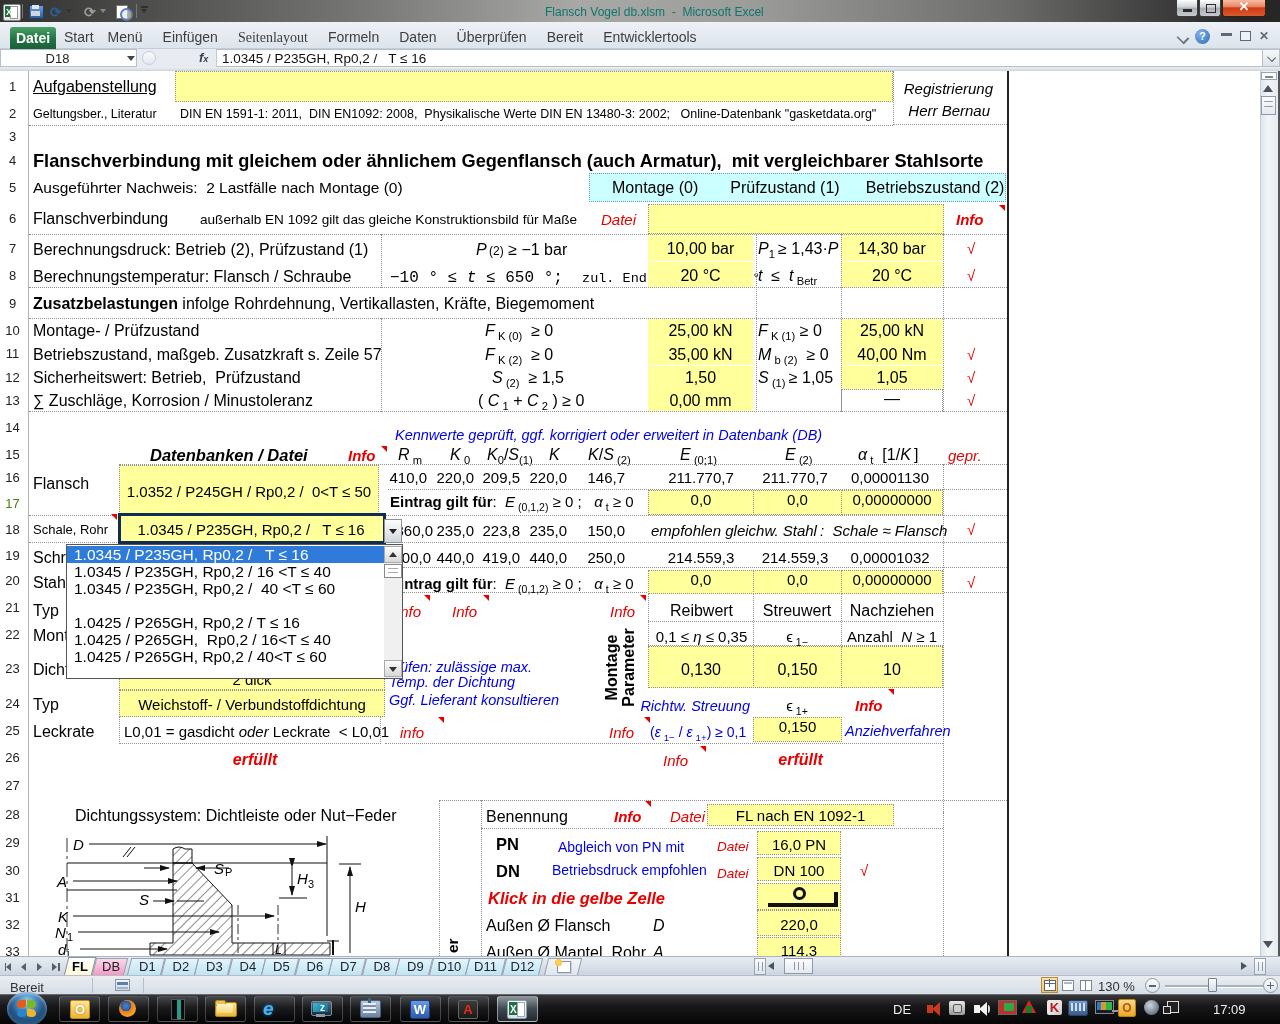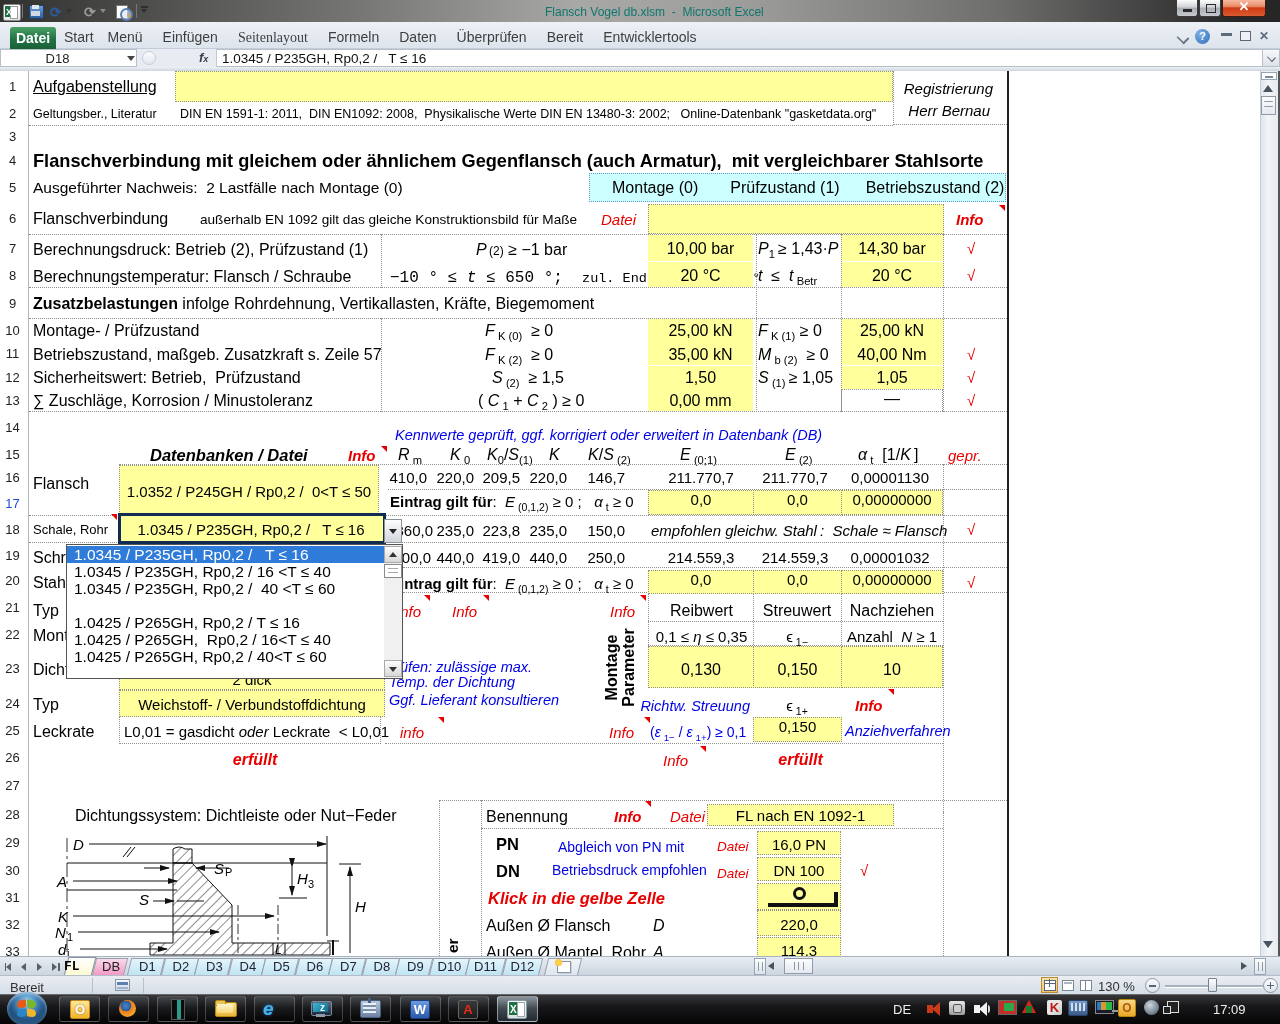--- a/index.html
+++ b/index.html
@@ -96,21 +96,21 @@
 <div class="ab" style="left:0;top:169.5px;width:25px;text-align:center;font-size:13px;color:#222;">7</div>
 <div class="ab" style="left:0;top:196.5px;width:25px;text-align:center;font-size:13px;color:#222;">8</div>
 <div class="ab" style="left:0;top:225.0px;width:25px;text-align:center;font-size:13px;color:#222;">9</div>
 <div class="ab" style="left:0;top:251.5px;width:25px;text-align:center;font-size:13px;color:#222;">10</div>
 <div class="ab" style="left:0;top:275.0px;width:25px;text-align:center;font-size:13px;color:#222;">11</div>
 <div class="ab" style="left:0;top:298.5px;width:25px;text-align:center;font-size:13px;color:#222;">12</div>
 <div class="ab" style="left:0;top:321.5px;width:25px;text-align:center;font-size:13px;color:#222;">13</div>
 <div class="ab" style="left:0;top:349.0px;width:25px;text-align:center;font-size:13px;color:#222;">14</div>
 <div class="ab" style="left:0;top:375.5px;width:25px;text-align:center;font-size:13px;color:#222;">15</div>
 <div class="ab" style="left:0;top:398.5px;width:25px;text-align:center;font-size:13px;color:#222;">16</div>
-<div class="ab" style="left:0;top:424.5px;width:25px;text-align:center;font-size:13px;color:#1d4ed8;">17</div>
+<div class="ab" style="left:0;top:424.5px;width:25px;text-align:center;font-size:13px;color:#4d7c0f;">17</div>
 <div class="ab" style="left:0;top:451.0px;width:25px;text-align:center;font-size:13px;color:#222;">18</div>
 <div class="ab" style="left:0;top:477.0px;width:25px;text-align:center;font-size:13px;color:#222;">19</div>
 <div class="ab" style="left:0;top:502.0px;width:25px;text-align:center;font-size:13px;color:#222;">20</div>
 <div class="ab" style="left:0;top:529.0px;width:25px;text-align:center;font-size:13px;color:#222;">21</div>
 <div class="ab" style="left:0;top:555.5px;width:25px;text-align:center;font-size:13px;color:#222;">22</div>
 <div class="ab" style="left:0;top:589.5px;width:25px;text-align:center;font-size:13px;color:#222;">23</div>
 <div class="ab" style="left:0;top:625.0px;width:25px;text-align:center;font-size:13px;color:#222;">24</div>
 <div class="ab" style="left:0;top:652.0px;width:25px;text-align:center;font-size:13px;color:#222;">25</div>
 <div class="ab" style="left:0;top:679.0px;width:25px;text-align:center;font-size:13px;color:#222;">26</div>
 <div class="ab" style="left:0;top:707.0px;width:25px;text-align:center;font-size:13px;color:#222;">27</div>
@@ -473,21 +473,21 @@
 <div class="ab" style="left:1278px;top:71px;width:2px;height:885px;background:#555;"></div>
 
 <div class="ab" id="tabbar" style="left:0;top:956px;width:1280px;height:19px;background:linear-gradient(#e8edf3,#ccd5e0);border-top:1px solid #aab4c0;box-sizing:border-box;overflow:hidden;font-size:13px;">
 <div class="ab" style="left:6px;top:6px;width:0;height:0;border-top:4px solid transparent;border-bottom:4px solid transparent;border-right:5px solid #55606a;"></div>
 <div class="ab" style="left:4.5px;top:6px;width:1.5px;height:8px;background:#55606a;"></div>
 <div class="ab" style="left:21px;top:6px;width:0;height:0;border-top:4px solid transparent;border-bottom:4px solid transparent;border-right:5px solid #55606a;"></div>
 <div class="ab" style="left:37px;top:6px;width:0;height:0;border-top:4px solid transparent;border-bottom:4px solid transparent;border-left:5px solid #55606a;"></div>
 <div class="ab" style="left:52px;top:6px;width:0;height:0;border-top:4px solid transparent;border-bottom:4px solid transparent;border-left:5px solid #55606a;"></div>
 <div class="ab" style="left:58px;top:6px;width:1.5px;height:8px;background:#55606a;"></div>
 <div class="ab" style="left:66px;top:0px;width:28px;height:19px;background:linear-gradient(#ffffff,#fdf9d2);border:1px solid #8a94a0;border-bottom:none;transform:skewX(-14deg);box-sizing:border-box;z-index:6;"></div>
-<div class="ab bd" style="left:64px;top:2px;z-index:7;color:#000;font-family:Liberation Mono, monospace;">FL</div>
+<div class="ab bd" style="left:72px;top:2px;z-index:7;color:#000;">FL</div>
 <div class="ab" style="left:94px;top:1px;width:32px;height:18px;background:linear-gradient(#fbd9e9,#f29ac6);border:1px solid #97a1ad;transform:skewX(-14deg);box-sizing:border-box;z-index:5;"></div>
 <div class="ab" style="left:102px;top:2px;z-index:7;color:#222;">DB</div>
 <div class="ab" style="left:129.0px;top:1px;width:33.5px;height:18px;background:linear-gradient(#e3f5fc,#bfe4f2);border:1px solid #97a1ad;transform:skewX(-14deg);box-sizing:border-box;"></div>
 <div class="ab" style="left:139.0px;top:2px;z-index:7;color:#223;">D1</div>
 <div class="ab" style="left:162.5px;top:1px;width:33.5px;height:18px;background:linear-gradient(#e3f5fc,#bfe4f2);border:1px solid #97a1ad;transform:skewX(-14deg);box-sizing:border-box;"></div>
 <div class="ab" style="left:172.5px;top:2px;z-index:7;color:#223;">D2</div>
 <div class="ab" style="left:196.0px;top:1px;width:33.5px;height:18px;background:linear-gradient(#e3f5fc,#bfe4f2);border:1px solid #97a1ad;transform:skewX(-14deg);box-sizing:border-box;"></div>
 <div class="ab" style="left:206.0px;top:2px;z-index:7;color:#223;">D3</div>
 <div class="ab" style="left:229.5px;top:1px;width:33.5px;height:18px;background:linear-gradient(#e3f5fc,#bfe4f2);border:1px solid #97a1ad;transform:skewX(-14deg);box-sizing:border-box;"></div>
 <div class="ab" style="left:239.5px;top:2px;z-index:7;color:#223;">D4</div>

